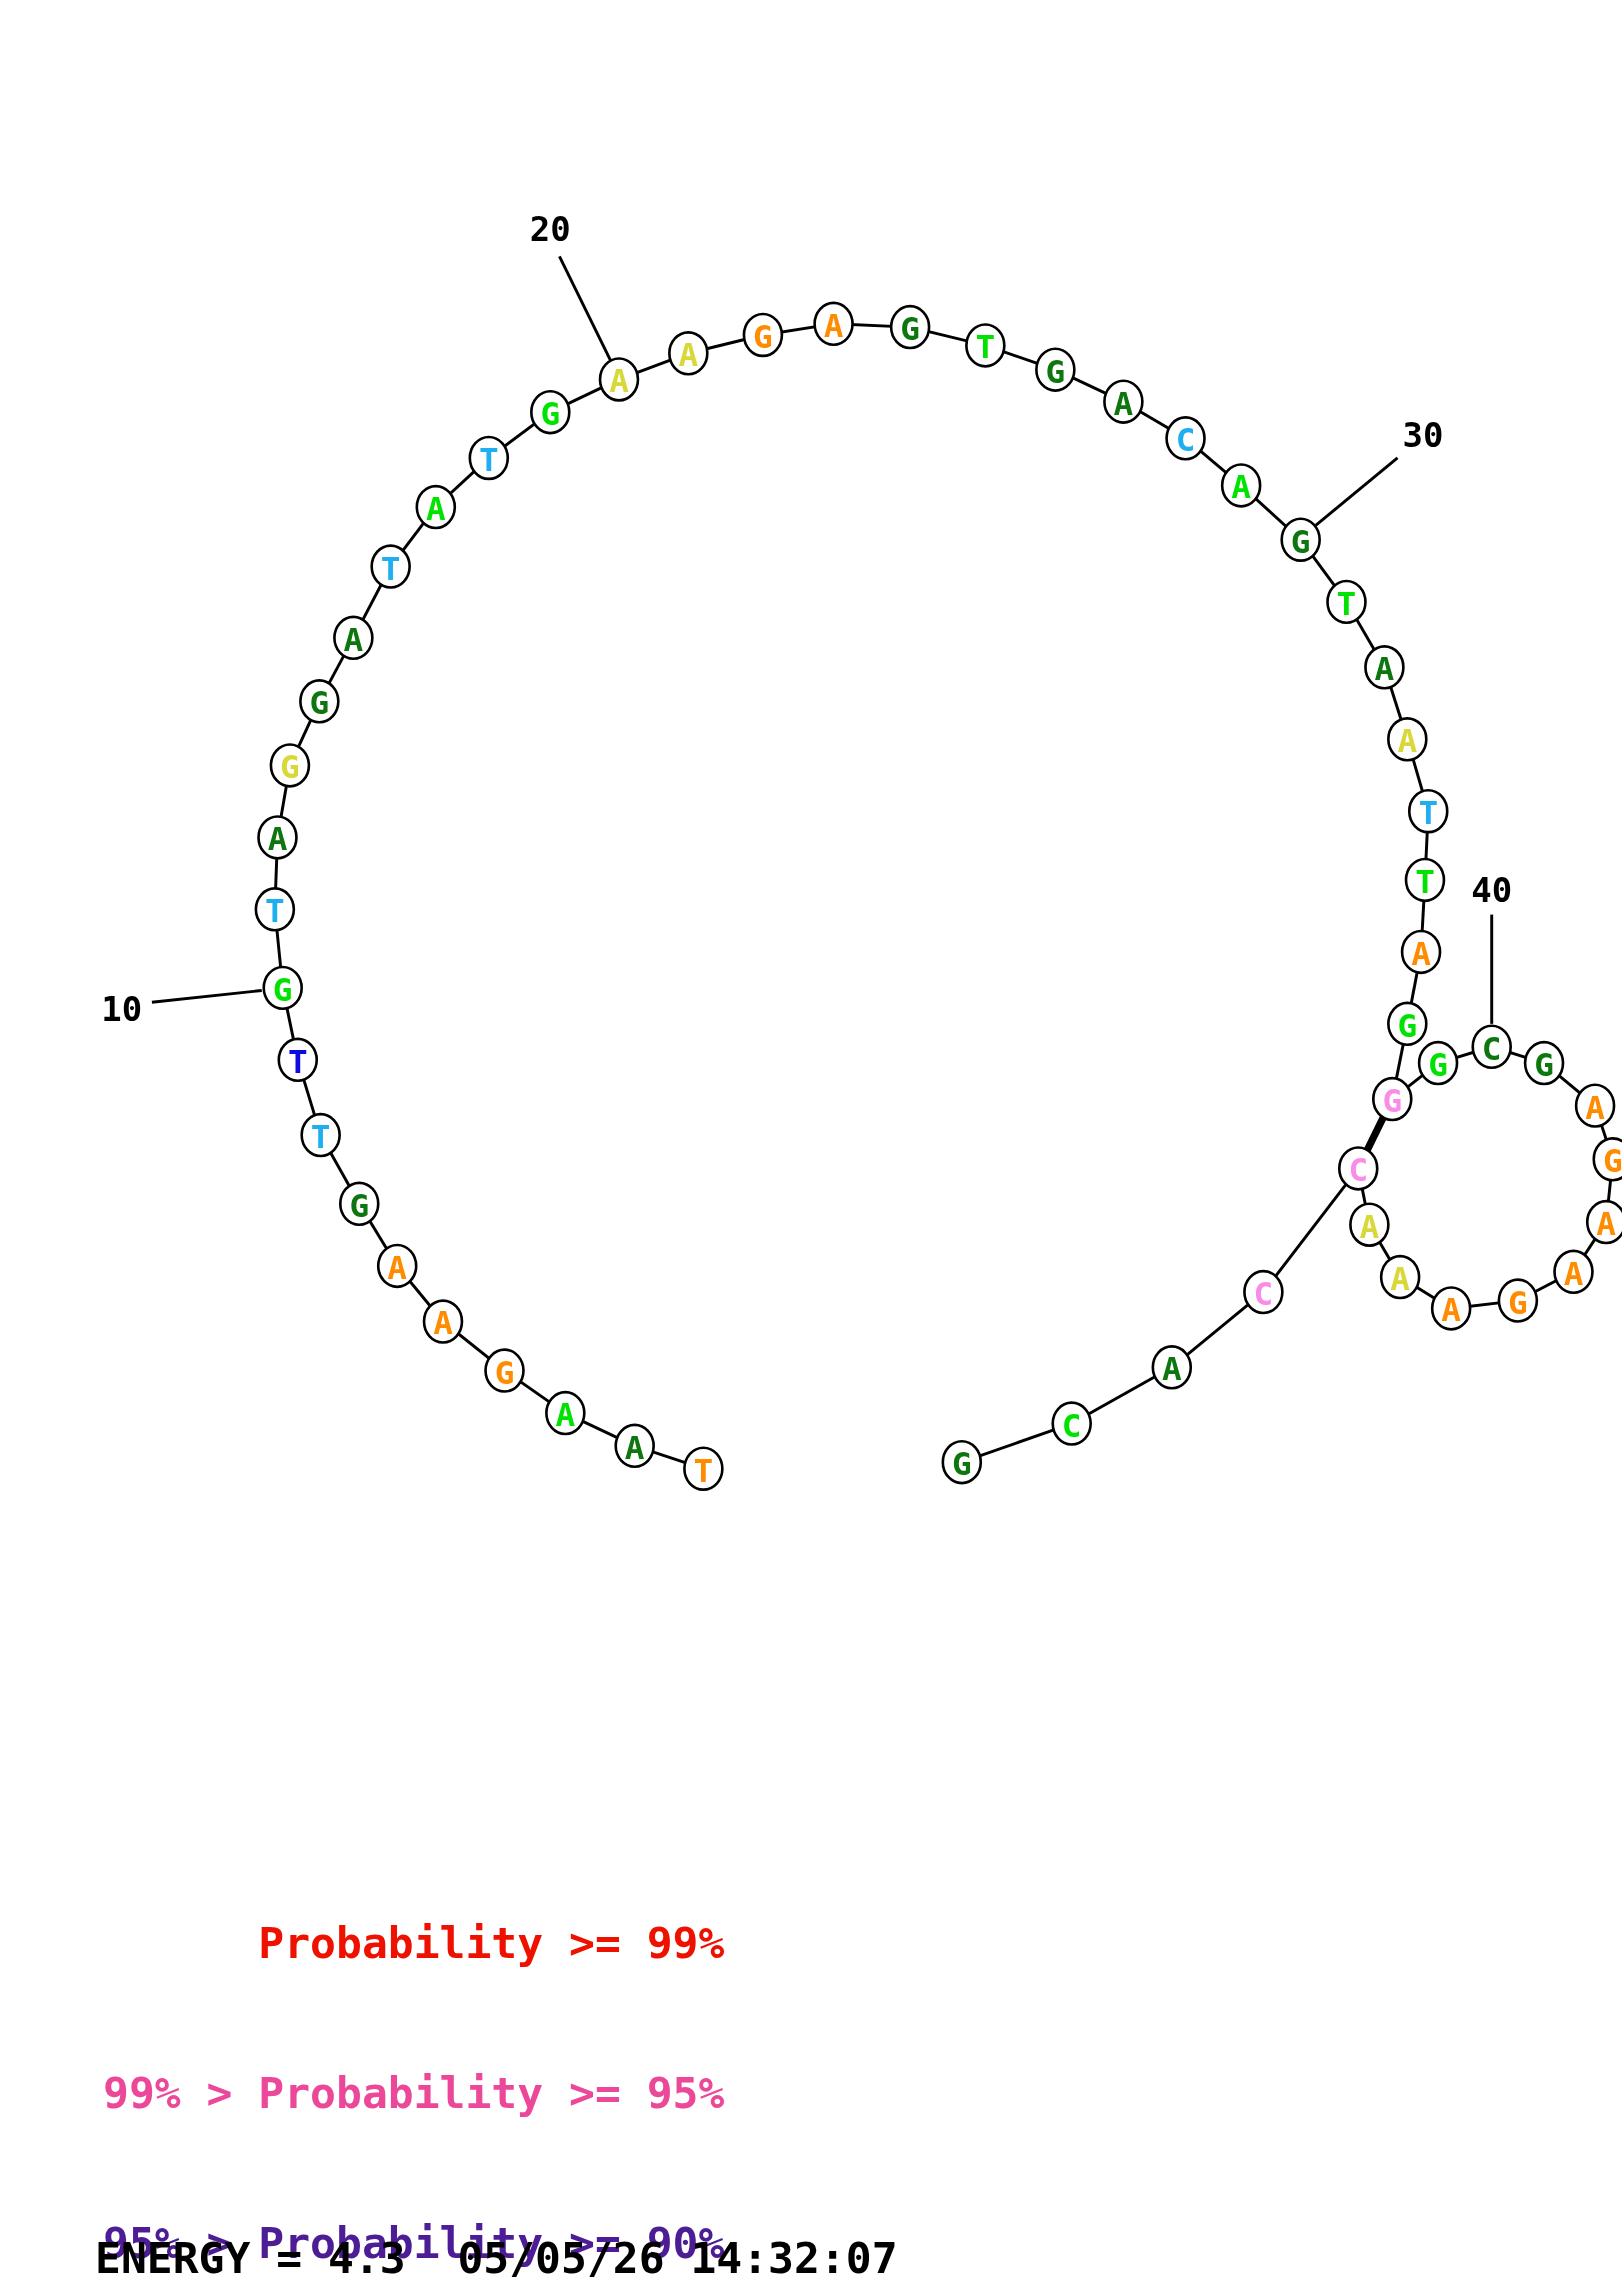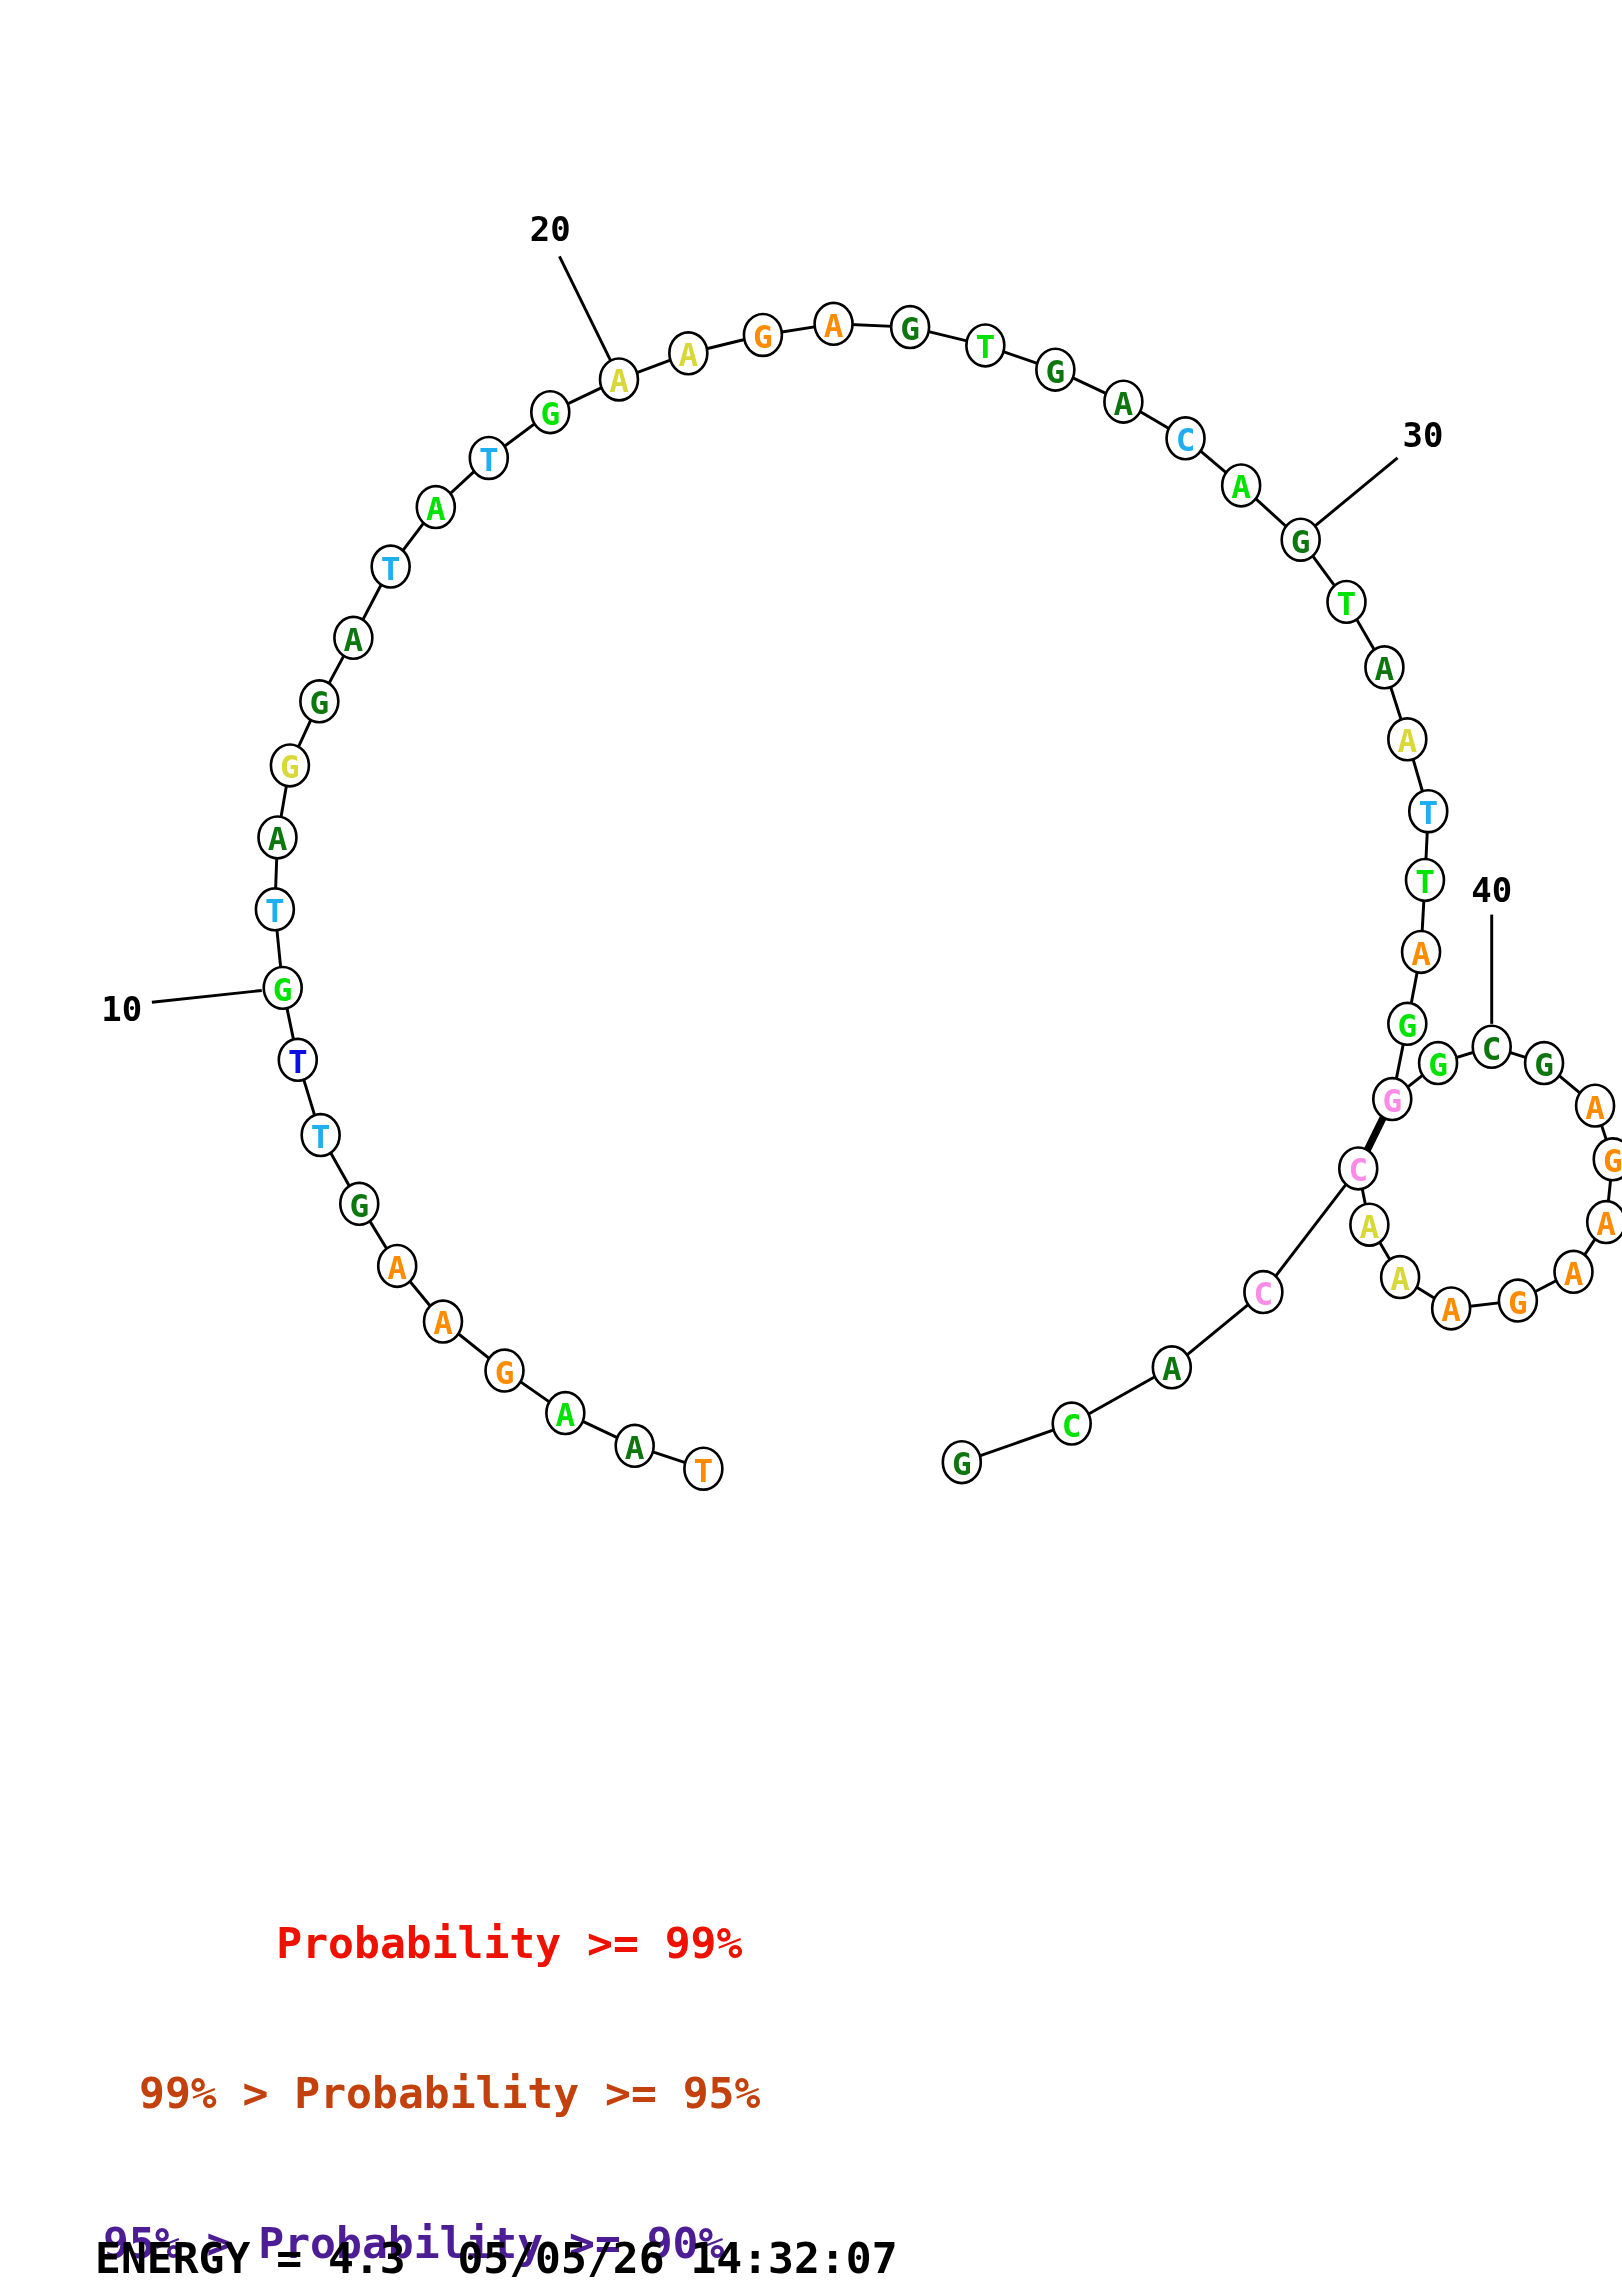--- a/index.html
+++ b/index.html
@@ -226,21 +226,21 @@
     <g>
         <text x="186" y="1540" fill="#000000" font-size="52" text-anchor="middle" dominant-baseline="central" dy="2">10</text>
         <text x="841" y="348" fill="#000000" font-size="52" text-anchor="middle" dominant-baseline="central" dy="2">20</text>
         <text x="2175" y="663" fill="#000000" font-size="52" text-anchor="middle" dominant-baseline="central" dy="2">30</text>
         <text x="2280" y="1358" fill="#000000" font-size="52" text-anchor="middle" dominant-baseline="central" dy="2">40</text>
       </g>
   </svg>
 
   <div class="legend">
     <div class="legend-row" style="color: rgb(238, 17, 0); text-align: center;">      Probability &gt;= 99%</div>
-    <div class="legend-row" style="color: #c2410c; margin-left: 36px;">99% &gt; Probability &gt;= 95%</div>
+    <div class="legend-row" style="color: #ec4899;">99% &gt; Probability &gt;= 95%</div>
     <div class="legend-row" style="color: #4c1d95;">95% &gt; Probability &gt;= 90%</div>
     
     
     
     
     
   </div>
 
   <div class="energy-line">ENERGY = 4.3  05/05/26 14:32:07</div>
 

